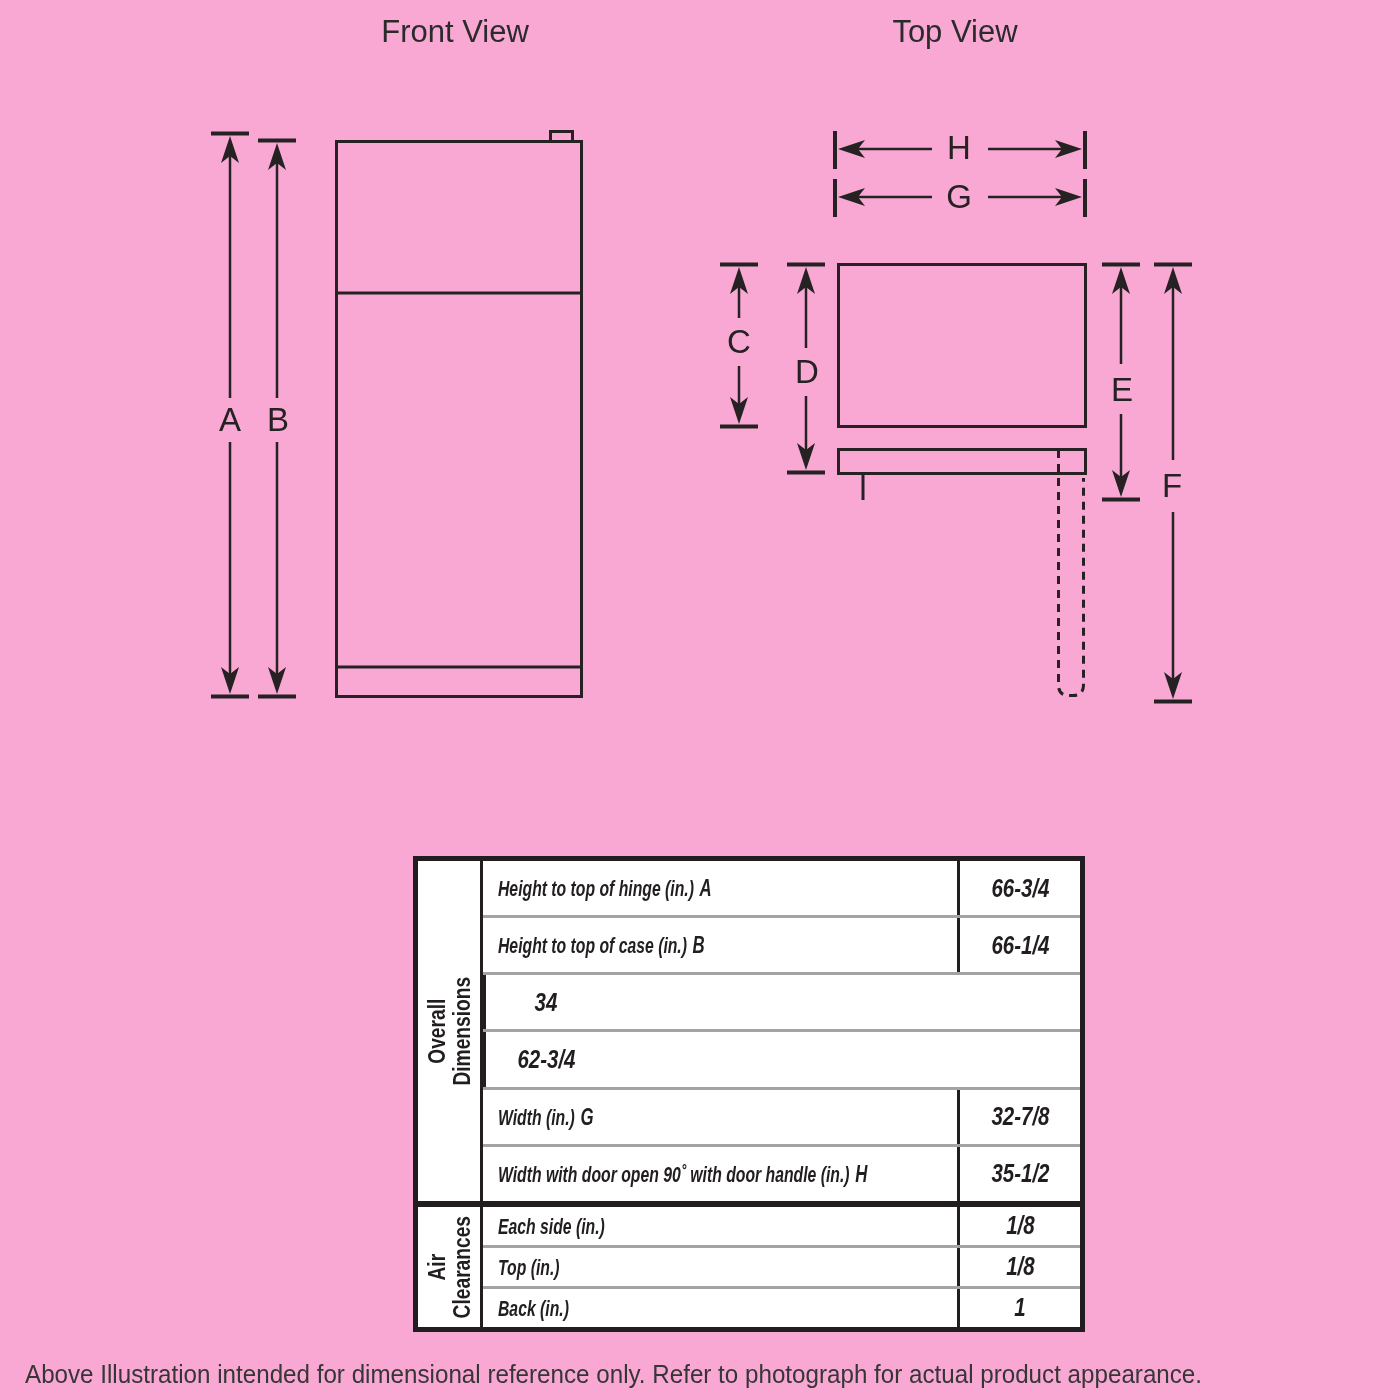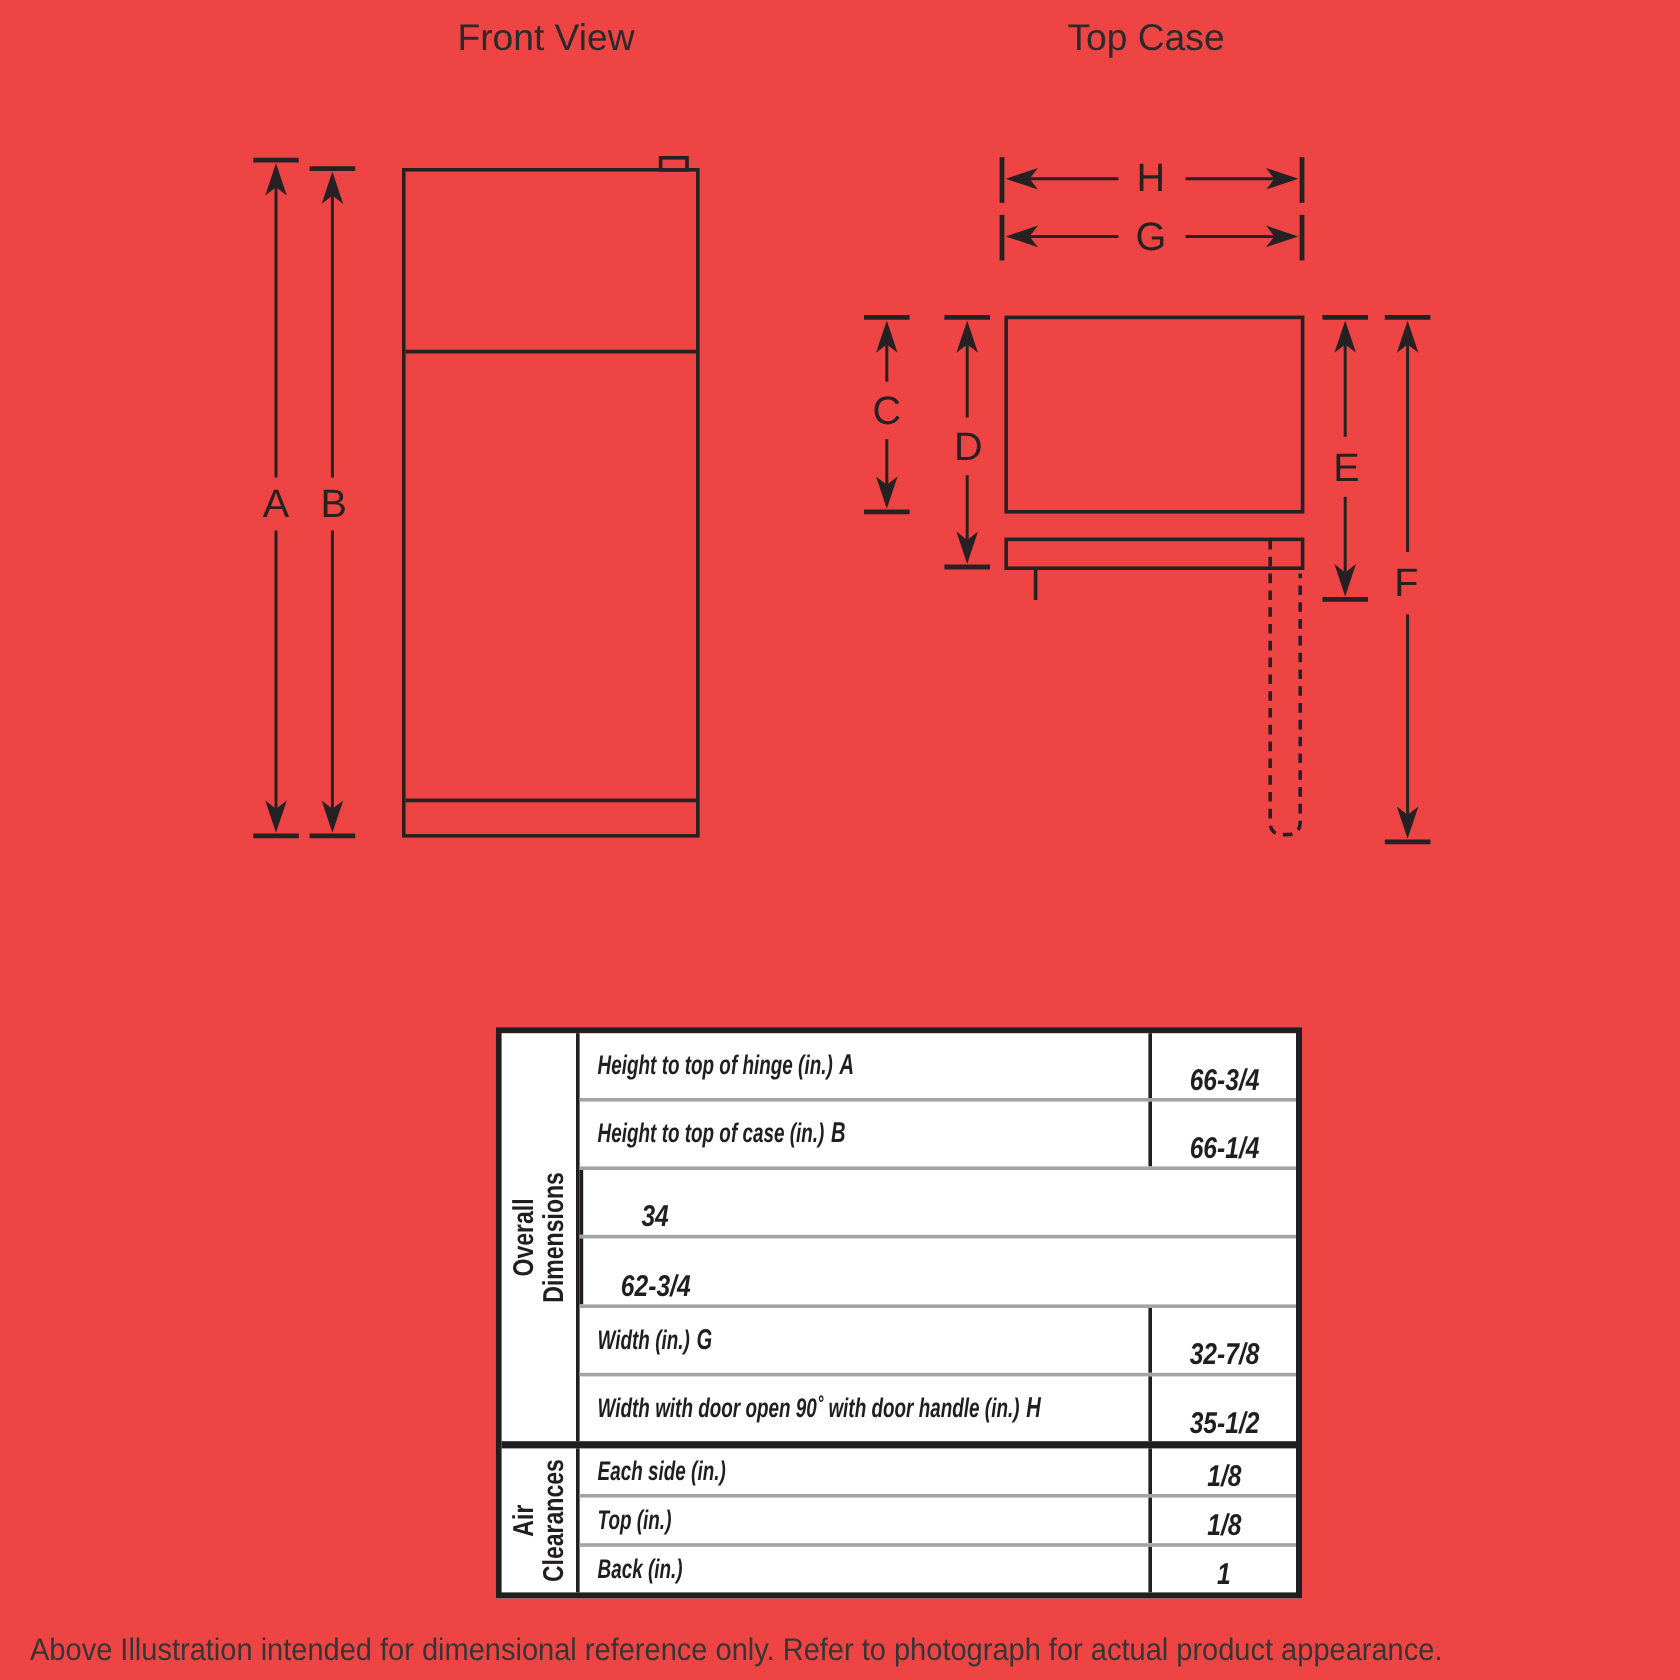--- a/index.html
+++ b/index.html
@@ -1,17 +1,17 @@
 <!DOCTYPE html>
 <html><head>
 <meta charset="utf-8">
 <style>
   html,body { margin:0; padding:0; background:#ffffff; }
   #canvas {
-    position:relative; width:1400px; height:1400px; background:#ef4444;
+    position:relative; width:1400px; height:1400px; background:#f9a8d4;
     font-family:"Liberation Sans", sans-serif; color:#262223; overflow:hidden;
   }
   .view-title {
     position:absolute; top:14px; transform:translateX(-50%);
     font-size:31px; font-weight:400; color:#2b2b2b; white-space:nowrap;
   }
   #diagram-svg { position:absolute; left:0; top:0; }
   .ln   { stroke:#262223; stroke-width:3; fill:none; }
   .thin { stroke:#262223; stroke-width:2.5; fill:none; }
   .tick { stroke:#262223; stroke-width:4; fill:none; }
@@ -46,39 +46,39 @@
     flex:1; display:flex; align-items:center;
     padding-left:15px; padding-right:2px; overflow:hidden;
   }
   .cond {
     display:inline-block; transform:scaleX(0.7); transform-origin:left center;
     white-space:nowrap; font-size:22.5px; font-weight:700; color:#221e1f;
   }
   .cond .letter { margin-left:8px; font-size:24px; font-weight:700; }
   .tvalue {
     width:120px; border-left:3px solid #221e1f; box-sizing:content-box;
-    display:flex; align-items:flex-end; justify-content:center;
+    display:flex; align-items:center; justify-content:center;
   }
   .tvalue .vcond {
     display:inline-block; transform:scaleX(0.82); transform-origin:center center;
     font-size:25px; font-weight:700; white-space:nowrap; color:#221e1f;
   }
   #footnote {
     position:absolute; left:25px; top:1359px;
     font-size:26px; font-weight:400; color:#363636; white-space:nowrap;
     transform:scaleX(0.93); transform-origin:left center;
   }
 </style>
 </head>
 <body>
 
 <div id="canvas">
 
   <div class="view-title" style="left:455px;">Front View</div>
-  <div class="view-title" style="left:955px;">Top Case</div>
+  <div class="view-title" style="left:955px;">Top View</div>
 
   <svg id="diagram-svg" width="1400" height="760" viewBox="0 0 1400 760">
 
     <g>
       <rect class="ln" x="336.5" y="141.5" width="245" height="555"></rect>
       <line class="ln" x1="338" y1="293" x2="580" y2="293"></line>
       <line class="ln" x1="338" y1="667" x2="580" y2="667"></line>
       <rect class="ln" x="550.5" y="131.5" width="22" height="10" fill="#ffffff"></rect>
 
       <g>

